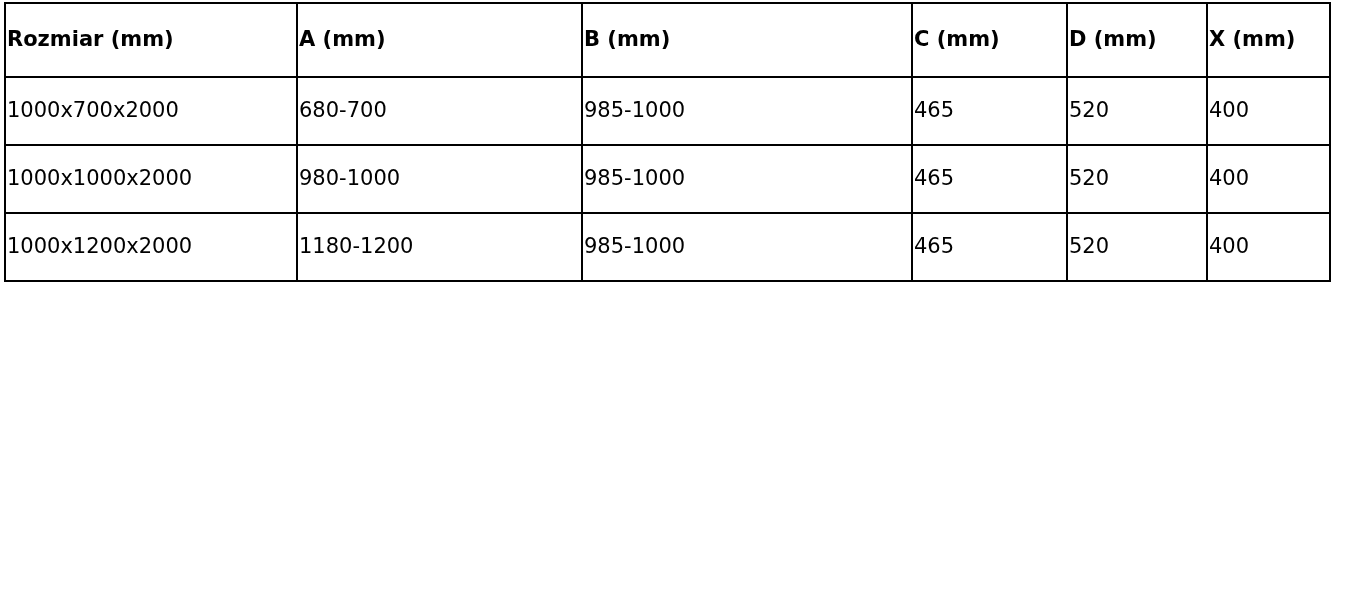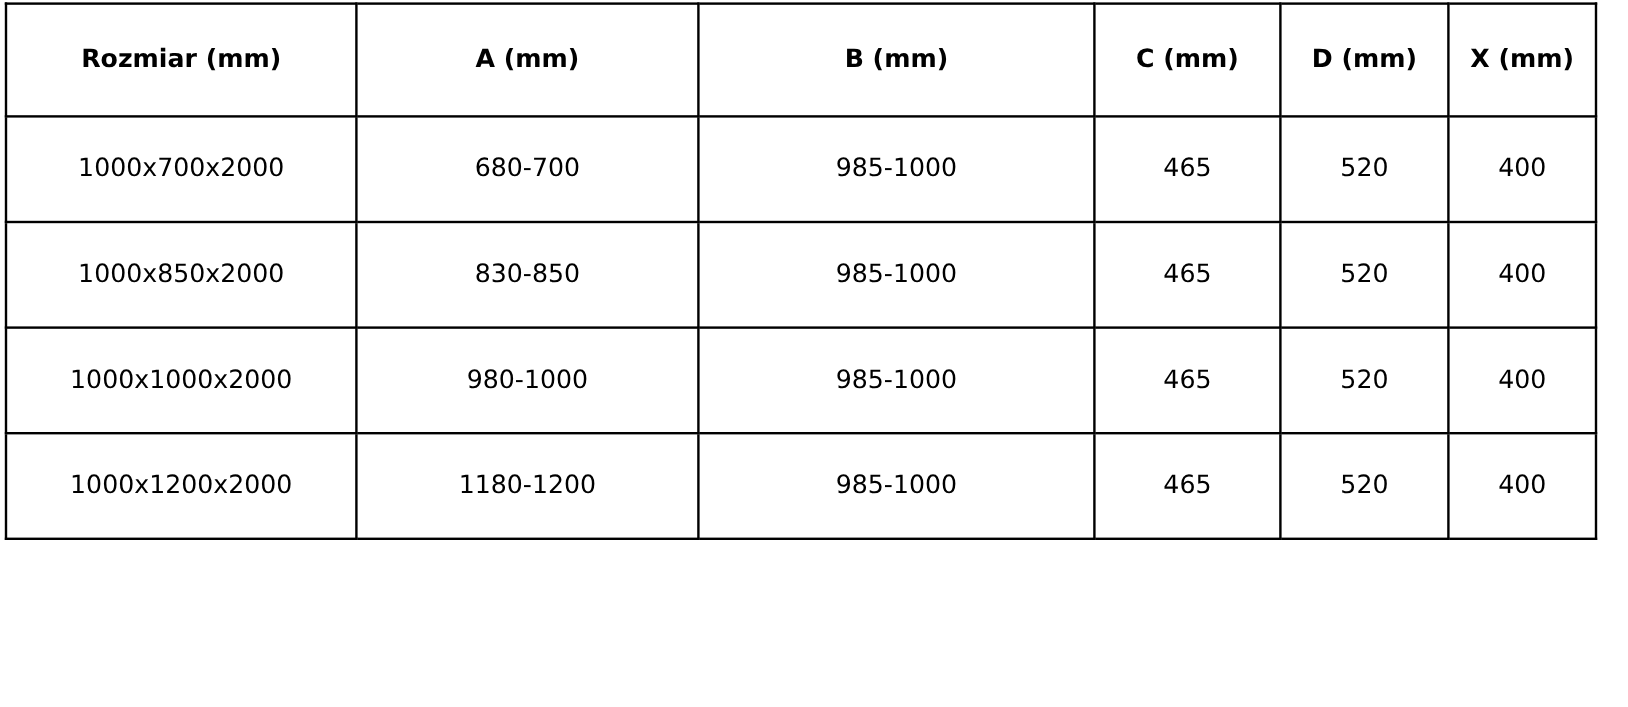--- a/index.html
+++ b/index.html
@@ -24,25 +24,25 @@
   table.size-table {
     border-collapse: collapse;
     width: 1325px;
     margin-left: 4px;
     margin-top: 2px;
     table-layout: fixed;
   }
   table.size-table td,
   table.size-table th {
     border: 2px solid #000000;
-    text-align: center;
+    text-align: left;
     vertical-align: middle;
     font-size: 21px;
     line-height: 1.1;
-    padding: 11px;
+    padding: 1px;
     height: 64px;
     font-weight: normal;
   }
   table.size-table thead th {
     font-weight: bold;
     height: 70px;
     font-size: 21px;
   }
   col.c0 { width: 292px; }
   col.c1 { width: 285px; }
@@ -77,28 +77,20 @@
     <tbody>
       <tr>
         <td>1000x700x2000</td>
         <td>680-700</td>
         <td>985-1000</td>
         <td>465</td>
         <td>520</td>
         <td>400</td>
       </tr>
       <tr>
-        <td>1000x850x2000</td>
-        <td>830-850</td>
-        <td>985-1000</td>
-        <td>465</td>
-        <td>520</td>
-        <td>400</td>
-      </tr>
-      <tr>
         <td>1000x1000x2000</td>
         <td>980-1000</td>
         <td>985-1000</td>
         <td>465</td>
         <td>520</td>
         <td>400</td>
       </tr>
       <tr>
         <td>1000x1200x2000</td>
         <td>1180-1200</td>

